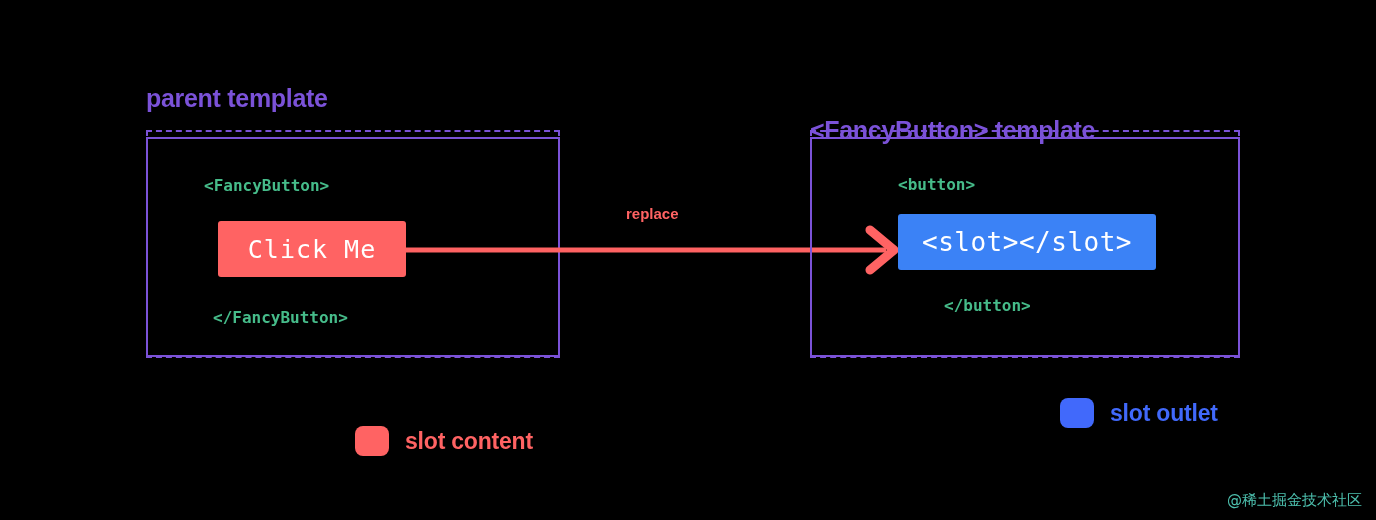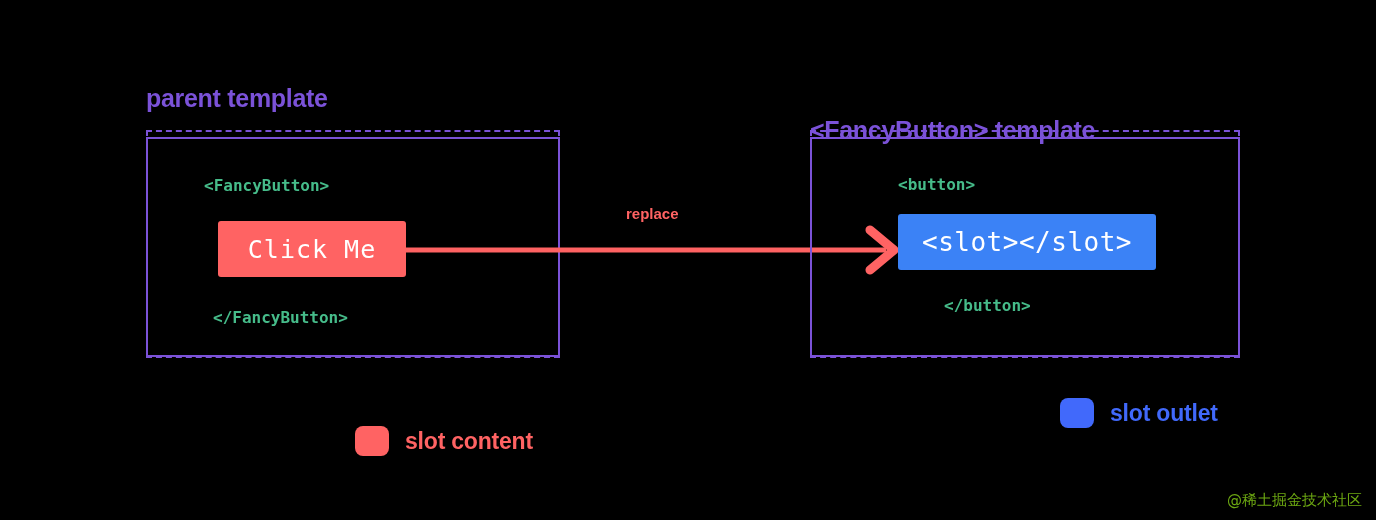--- a/index.html
+++ b/index.html
@@ -154,21 +154,21 @@
   #legend-right .legend-swatch { background: #4169FB; }
   #legend-right .legend-label  { color: #4169FB; }
 
   
   #watermark {
     position: absolute;
     right: 14px;
     bottom: 10px;
     font-family: "DejaVu Sans", sans-serif;
     font-size: 15px;
-    color: #84cc16;
+    color: #5eead4;
     opacity: 0.82;
     white-space: nowrap;
   }
 </style>
 </head>
 <body>
 
 <div id="stage">
 
   <div class="panel-title" id="title-left">parent template</div>

